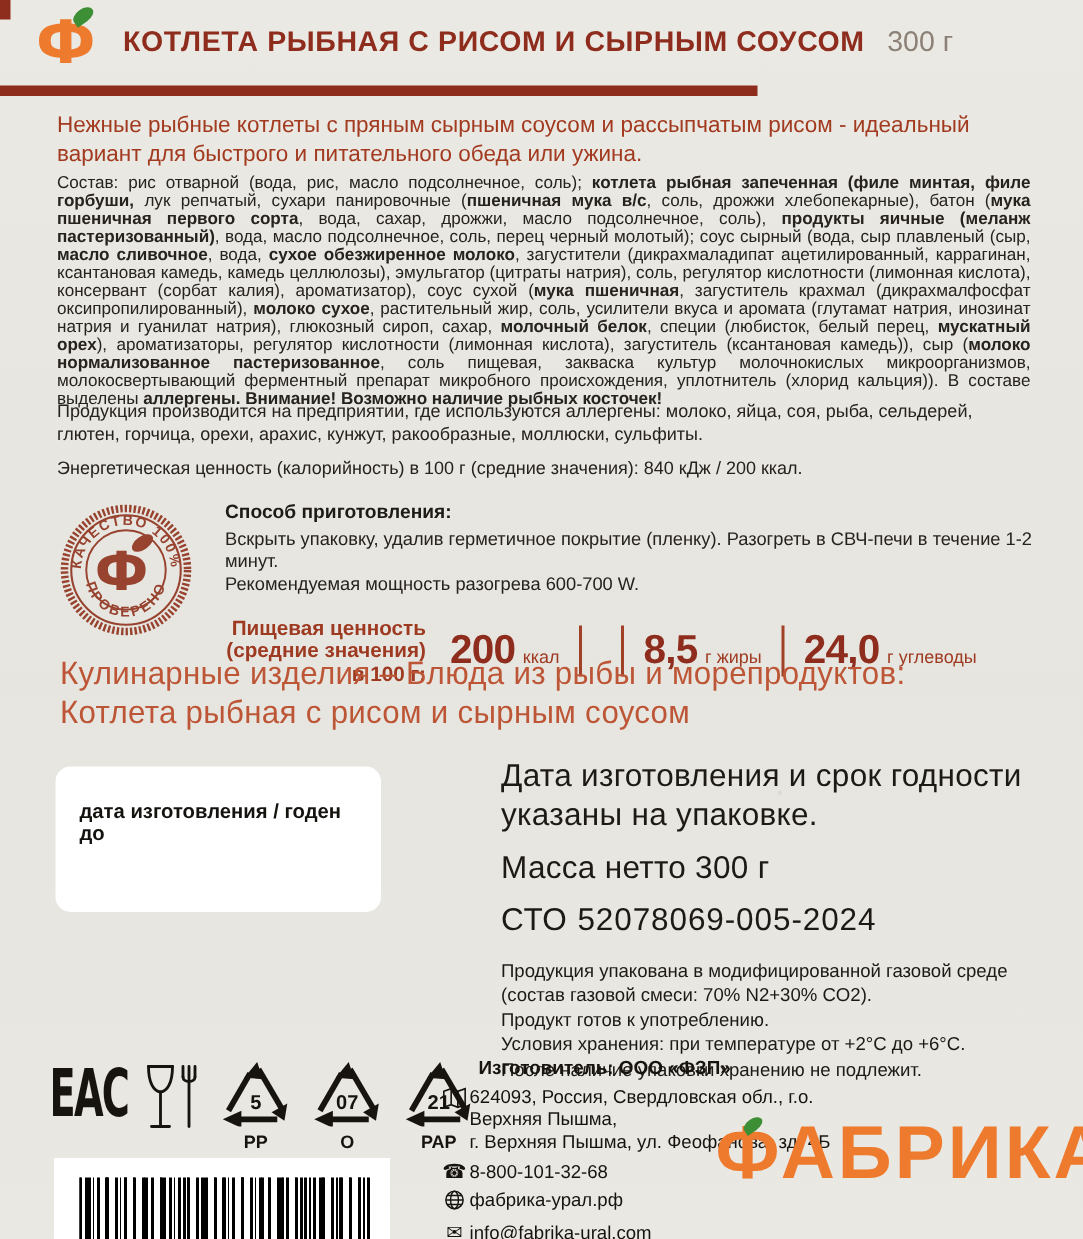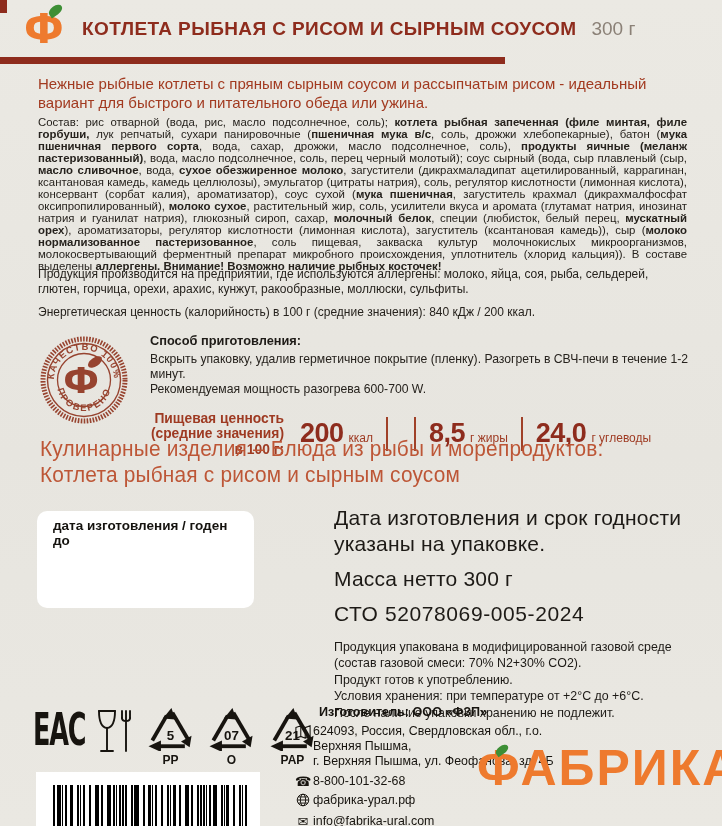--- a/index.html
+++ b/index.html
@@ -46,21 +46,21 @@
   .nutri-items { display:flex; align-items:center; margin-left:16px; }
   .n-item { display:flex; align-items:baseline; white-space:nowrap; }
   .n-val { font-size:27px; font-weight:bold; color:#8e2c1d; letter-spacing:-.5px; }
   .n-unit { font-size:12px; color:#9e3a22; margin-left:5px; }
   .n-div { width:2px; height:34px; background:#a04128; margin:0 13px; align-self:center; }
 
   
   .category { position:absolute; left:40px; top:437px; width:660px; color:#bd5636; font-size:21.5px; line-height:25.5px; letter-spacing:.2px; transform:scaleX(.97); transform-origin:left top; }
 
   
-  .date-box { position:absolute; left:37px; top:511px; width:217px; height:97px; background:#ffffff; border-radius:10px; padding:7px 16px; font-size:13.5px; font-weight:bold; color:#15130f; }
+  .date-box { position:absolute; left:37px; top:511px; width:217px; height:97px; background:#ffffff; border-radius:10px; padding:22px 16px; font-size:13.5px; font-weight:bold; color:#15130f; }
   .info { position:absolute; left:295px; top:505px; width:402px; color:#1d1a16;margin-left:39px; }
   .info-big { font-size:21px; line-height:26px; letter-spacing:.2px; }
   .info-dates { width:350px; }
   .info-net { margin-top:9px; }
   .info-sto { margin-top:9px; letter-spacing:.6px; }
   .info-small { margin-top:12px; font-size:12.4px; line-height:16.4px; width:372px; }
 
   
   .marks { position:absolute; left:33px; top:707px; display:flex; align-items:flex-start;gap:11px; }
   .eac { width:48px; font-size:44px; line-height:46px; font-weight:bold; color:#17140f; letter-spacing:-2px; transform:scaleX(.58); transform-origin:left top; flex:none; font-family:"DejaVu Sans",sans-serif; }

